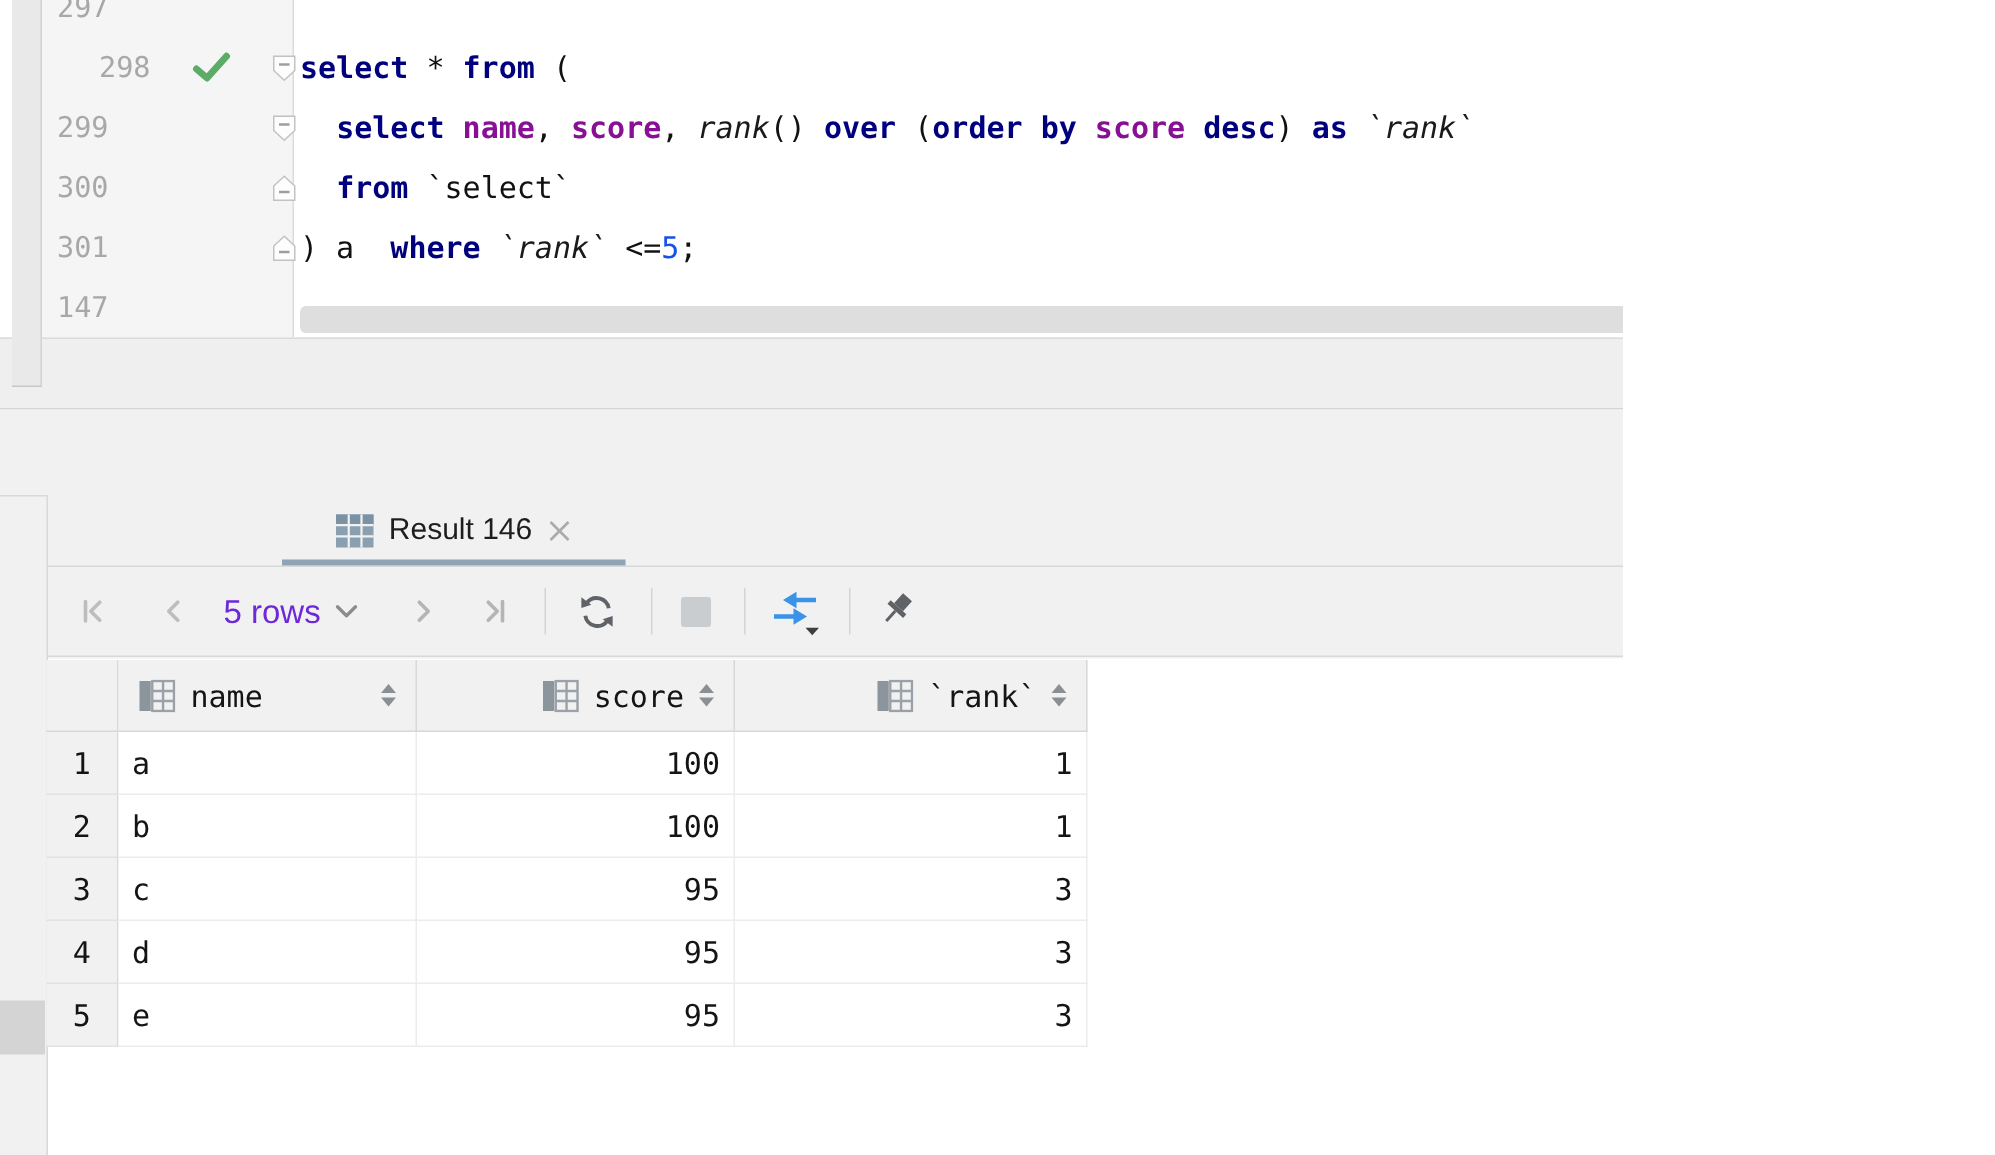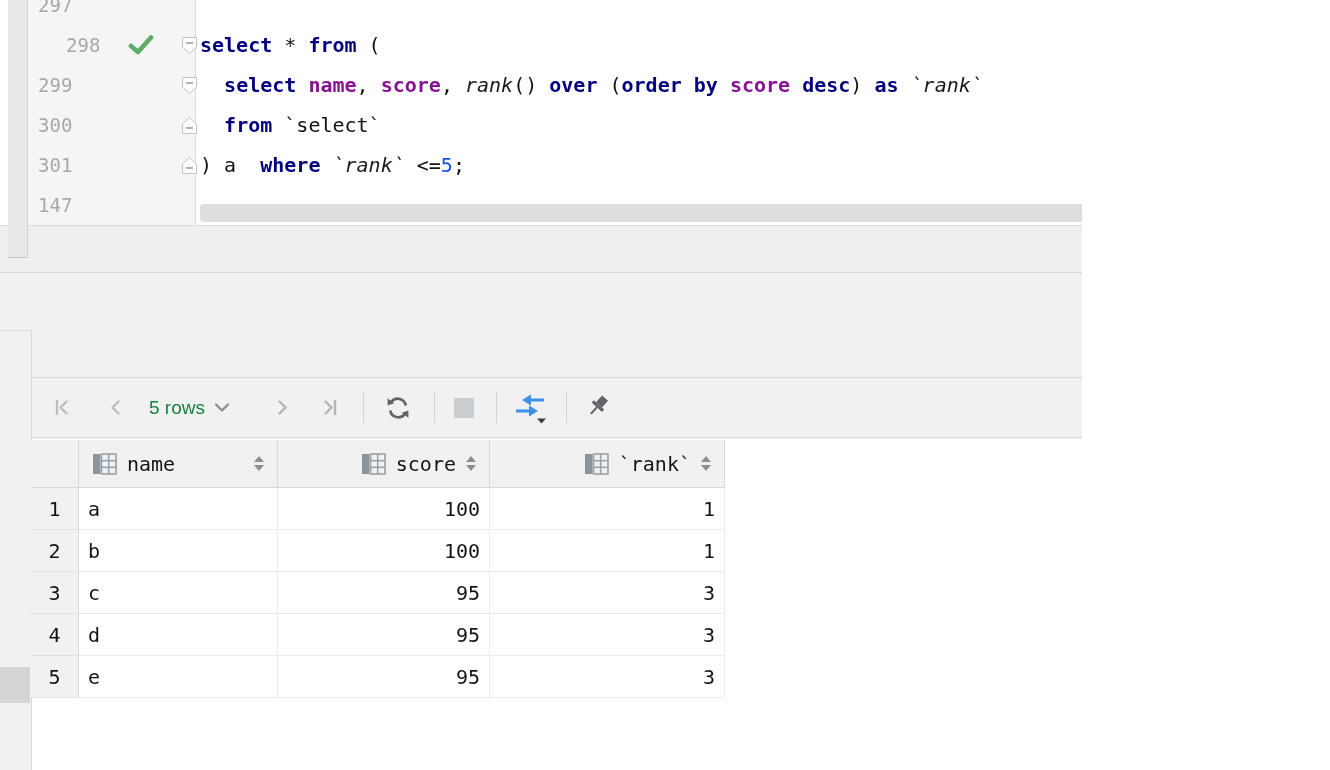--- a/index.html
+++ b/index.html
@@ -39,21 +39,21 @@
   .tab-label{font-size:20px;color:#1e1e1e;}
   
   .out-ico{position:relative;width:27px;height:27px;background:#5d5d5d;border-radius:5px;flex:none;}
   .out-badge{position:absolute;right:-4px;bottom:-4px;width:15px;height:15px;border-radius:50%;background:#eca33b;
         display:flex;align-items:center;justify-content:center;}
   
   #toolbar{position:absolute;left:32px;top:378px;width:1298px;height:60px;background:#f1f1f1;
         border-bottom:1px solid #d9d9d9;box-sizing:border-box;}
   .tb{position:absolute;top:0;height:59px;display:flex;align-items:center;}
   .tb-sep{position:absolute;top:14px;width:1px;height:31px;background:#d4d4d4;}
-  #rows-label{font-size:19px;color:#15803d;}
+  #rows-label{font-size:22px;color:#6d28d9;}
   #edge-s{position:absolute;left:1286px;top:0;height:59px;display:flex;align-items:center;
         font-family:"DejaVu Sans Mono",monospace;font-size:22px;font-weight:bold;color:#333;}
   
   #grid-viewport{position:absolute;left:32px;top:439px;width:1298px;height:331px;background:#ffffff;}
   #grid{position:absolute;left:31px;top:440px;}
   .g-row{display:flex;}
   .g-cell{box-sizing:border-box;font-family:"DejaVu Sans Mono",monospace;font-size:20px;color:#141414;
         display:flex;align-items:center;overflow:hidden;}
   .g-head{height:48px;background:#f1f1f1;border-right:1px solid #d8d8d8;border-bottom:1px solid #d8d8d8;
         padding:0 13px;gap:10px;}
@@ -125,20 +125,40 @@
   </div>
   <div id="left-strip"></div>
 
   <div id="band"></div>
 
   <div id="panel"></div>
   <div id="panel-vline"></div>
   <div id="panel-tick"></div>
 
   <div id="tabs-row">
+    <div class="tab" id="tab-result">
+      <span class="ico">
+        <svg width="27" height="24">
+          <rect x="1" y="1" width="25" height="22" fill="#8aa0b0"></rect>
+          <rect x="1" y="1" width="25" height="7" fill="#7b92a5"></rect>
+          <line x1="1" y1="8" x2="26" y2="8" stroke="#f1f1f1" stroke-width="1.5"></line>
+          <line x1="1" y1="15.5" x2="26" y2="15.5" stroke="#f1f1f1" stroke-width="1.5"></line>
+          <line x1="9.5" y1="1" x2="9.5" y2="23" stroke="#f1f1f1" stroke-width="1.5"></line>
+          <line x1="18" y1="1" x2="18" y2="23" stroke="#f1f1f1" stroke-width="1.5"></line>
+        </svg>
+      </span>
+      <span class="tab-label">Result 146</span>
+      <span class="ico">
+        <svg width="18" height="18">
+            <line x1="3" y1="3" x2="15" y2="15" stroke="#ababab" stroke-width="1.8"></line>
+            <line x1="15" y1="3" x2="3" y2="15" stroke="#ababab" stroke-width="1.8"></line>
+          </svg>
+      </span>
+      <span class="underline"></span>
+    </div>
   </div>
 
   <div id="toolbar">
     <div class="tb" style="left:21px">
       <svg width="22" height="21">
           <path d="M13.5 4.5 L7.5 10.5 L13.5 16.5" fill="none" stroke="#bdbdbd" stroke-width="2.4" stroke-linecap="round" stroke-linejoin="round"></path>
           <line x1="4" y1="4" x2="4" y2="17" stroke="#bdbdbd" stroke-width="2.4" stroke-linecap="round"></line>
         </svg>
     </div>
     <div class="tb" style="left:74px">

